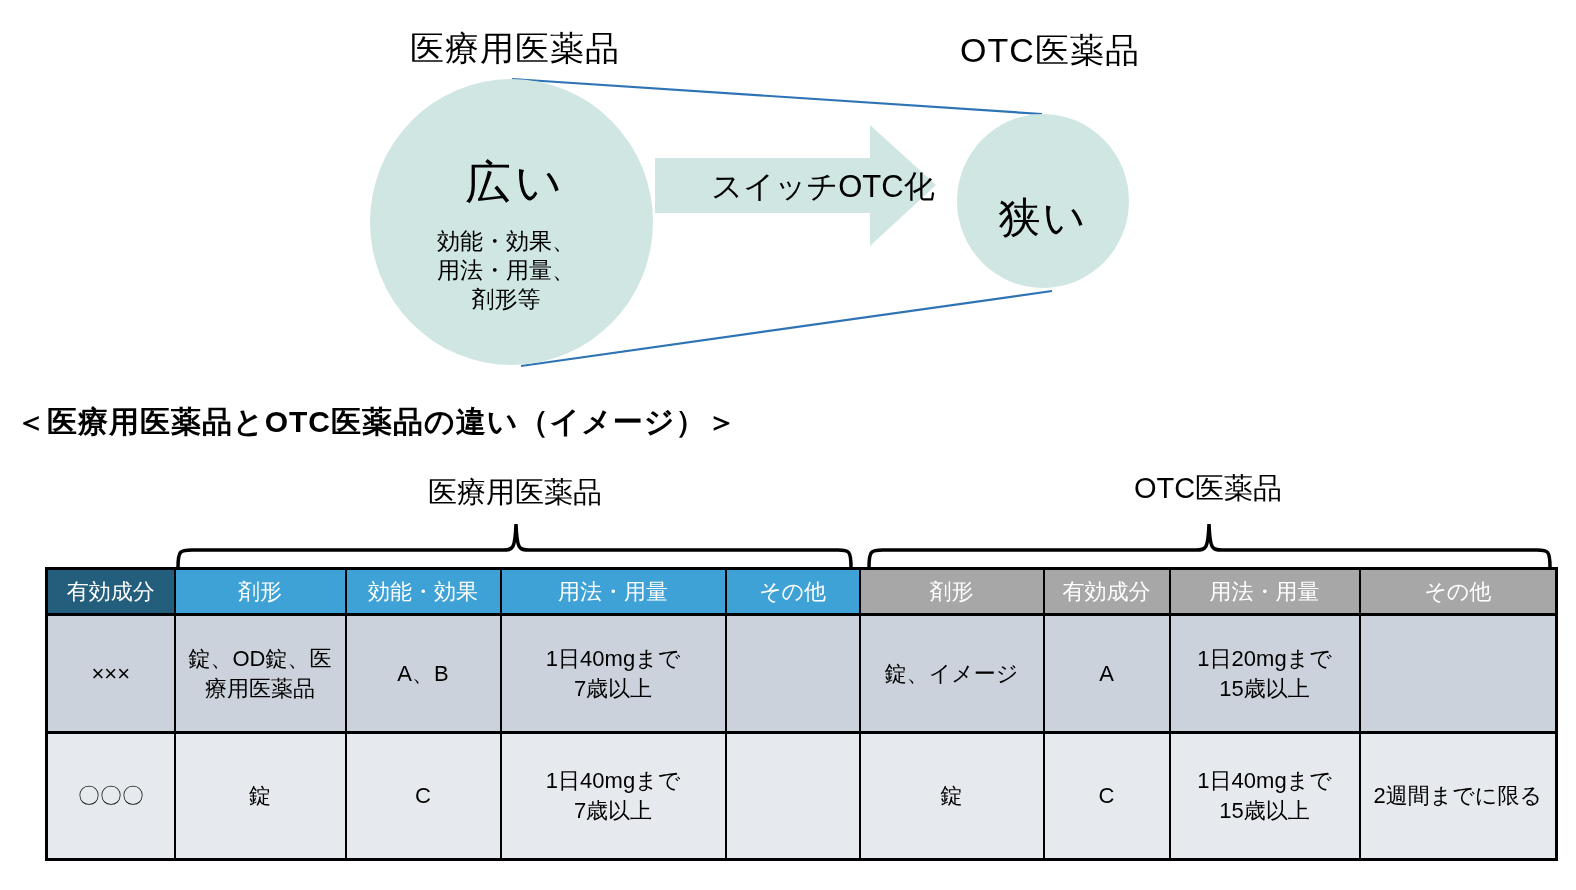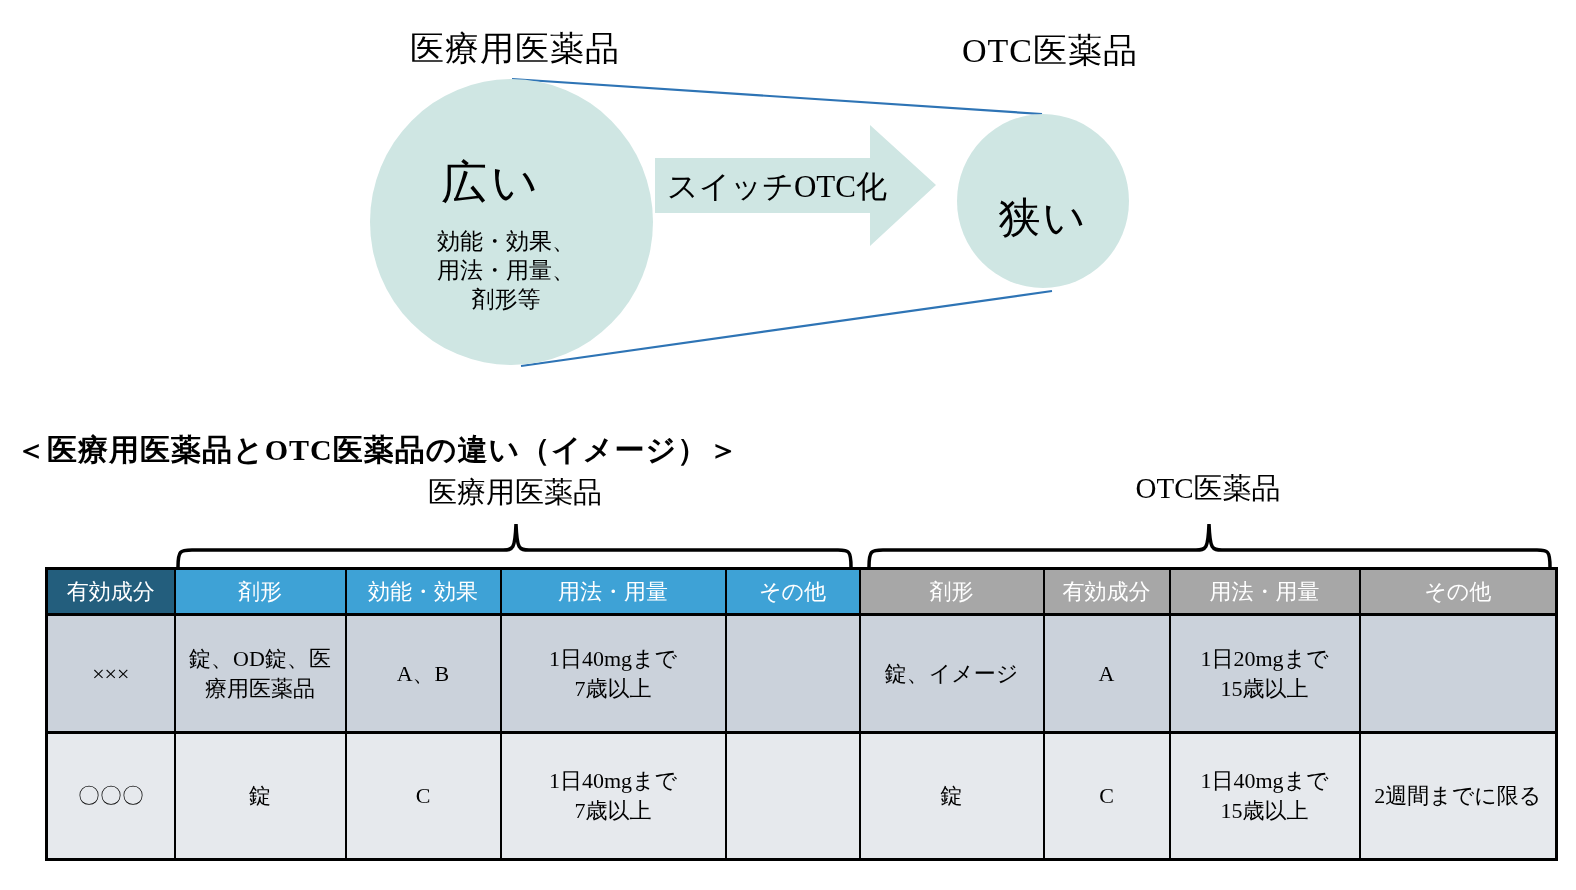--- a/index.html
+++ b/index.html
@@ -1,35 +1,35 @@
 <!DOCTYPE html>
 <html><head>
 <meta charset="utf-8">
 <style>
   html,body{margin:0;padding:0;background:#ffffff;}
   body{font-family:"Liberation Sans","DejaVu Sans",sans-serif;color:#000;}
-  .canvas{position:relative;width:1576px;height:890px;background:#fff;overflow:hidden;font-family:Liberation Serif, serif;}
+  .canvas{position:relative;width:1576px;height:890px;background:#fff;overflow:hidden;}
 
   
   .abs{position:absolute;text-align:center;}
   .top-label{font-size:34px;letter-spacing:1px;text-align:center;white-space:nowrap;}
   .circle{position:absolute;border-radius:50%;background:#cfe6e3;}
   .big-circle{left:370px;top:79px;width:283px;height:286px;}
   .small-circle{left:957px;top:114px;width:172px;height:174px;}
-  .wide-word{left:350px;top:152px;width:283px;font-size:46px;letter-spacing:4px;}
+  .wide-word{left:374px;top:152px;width:283px;font-size:46px;letter-spacing:4px;}
   .narrow-word{left:957px;top:190px;width:172px;text-align:center;font-size:42px;letter-spacing:2px;}
   .circle-sub{left:437px;top:227px;font-size:23px;line-height:29px;white-space:pre-line;}
   .switch-arrow{position:absolute;left:655px;top:125px;width:281px;height:121px;background:#cfe6e3;
     clip-path:polygon(0 33px,215px 33px,215px 0,281px 60px,215px 121px,215px 88px,0 88px);}
-  .arrow-word{left:642px;top:166px;width:270px;text-align:center;font-size:31px;white-space:nowrap;}
+  .arrow-word{left:688px;top:166px;width:270px;text-align:center;font-size:31px;white-space:nowrap;}
   .arrow-caption{left:658px;top:230px;font-size:24px;line-height:30px;white-space:pre-line;}
   svg.overlay{position:absolute;left:0;top:0;pointer-events:none;}
 
   
-  .section-heading{left:16px;top:402px;font-size:30px;font-weight:bold;letter-spacing:1px;white-space:nowrap;margin-top:28px;}
+  .section-heading{left:16px;top:402px;font-size:30px;font-weight:bold;letter-spacing:1px;white-space:nowrap;}
 
   
   .group-label{font-size:29px;text-align:center;white-space:nowrap;}
   .group-left{left:375px;top:473px;width:280px;}
   .group-right{left:1078px;top:469px;width:260px;}
 
   
   table.cmp{position:absolute;left:45px;top:567px;width:1510px;border-collapse:collapse;table-layout:fixed;
     border:3px solid #000;}
   table.cmp td,table.cmp th{border:2px solid #000;text-align:center;vertical-align:middle;

